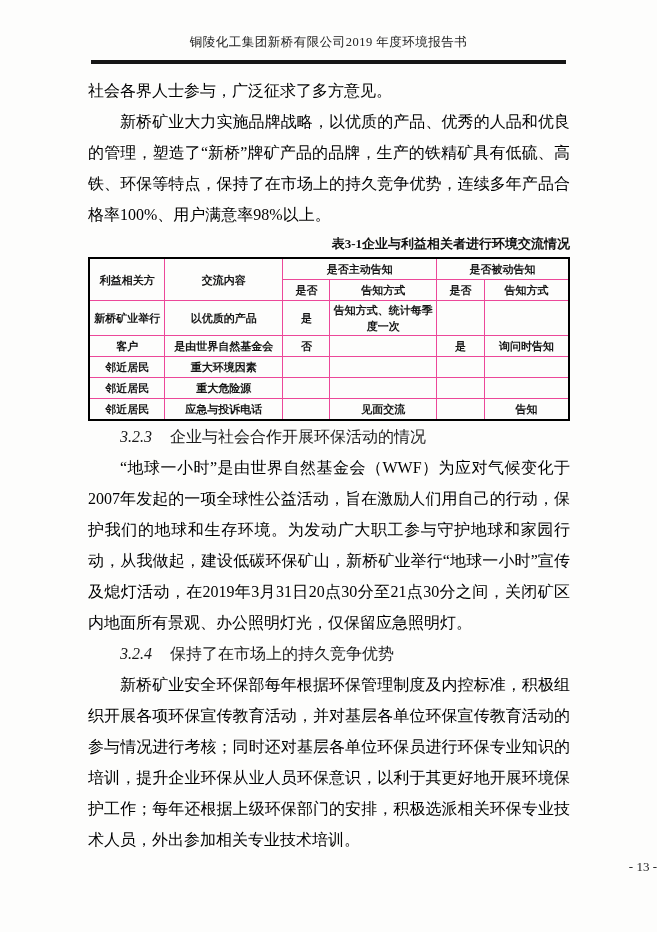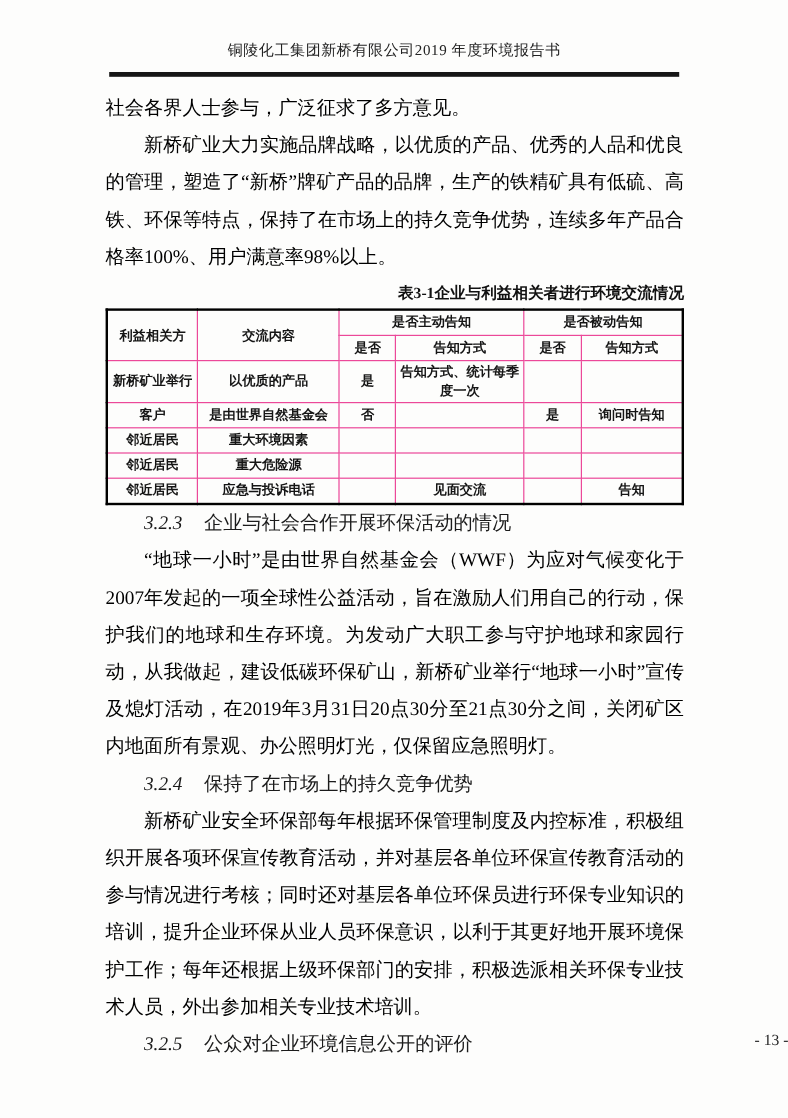--- a/index.html
+++ b/index.html
@@ -178,21 +178,18 @@
     </div>
 
     <p class="body">“地球一小时”是由世界自然基金会（WWF）为应对气候变化于2007年发起的一项全球性公益活动，旨在激励人们用自己的行动，保护我们的地球和生存环境。为发动广大职工参与守护地球和家园行动，从我做起，建设低碳环保矿山，新桥矿业举行“地球一小时”宣传及熄灯活动，在2019年3月31日20点30分至21点30分之间，关闭矿区内地面所有景观、办公照明灯光，仅保留应急照明灯。</p>
 
     <div class="heading">
       <span class="sec-num">3.2.4</span><span>保持了在市场上的持久竞争优势</span>
     </div>
 
     <p class="body">新桥矿业安全环保部每年根据环保管理制度及内控标准，积极组织开展各项环保宣传教育活动，并对基层各单位环保宣传教育活动的参与情况进行考核；同时还对基层各单位环保员进行环保专业知识的培训，提升企业环保从业人员环保意识，以利于其更好地开展环境保护工作；每年还根据上级环保部门的安排，积极选派相关环保专业技术人员，外出参加相关专业技术培训。</p>
 
-    <div class="heading">
-      <span class="sec-num">3.2.5</span><span>公众对企业环境信息公开的评价</span>
-    </div>
 
   </div>
 
   <div class="footer">- 13 -</div>
 
 </div>
 
 </body></html>

